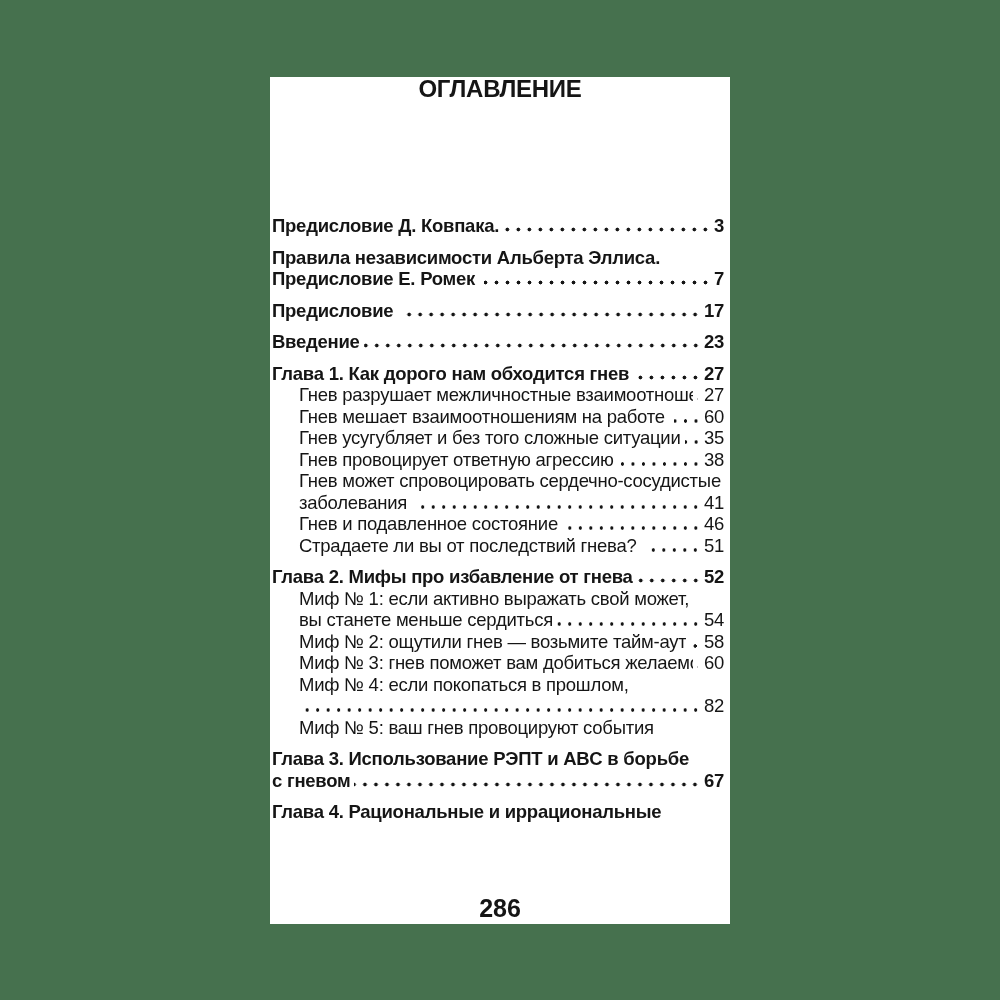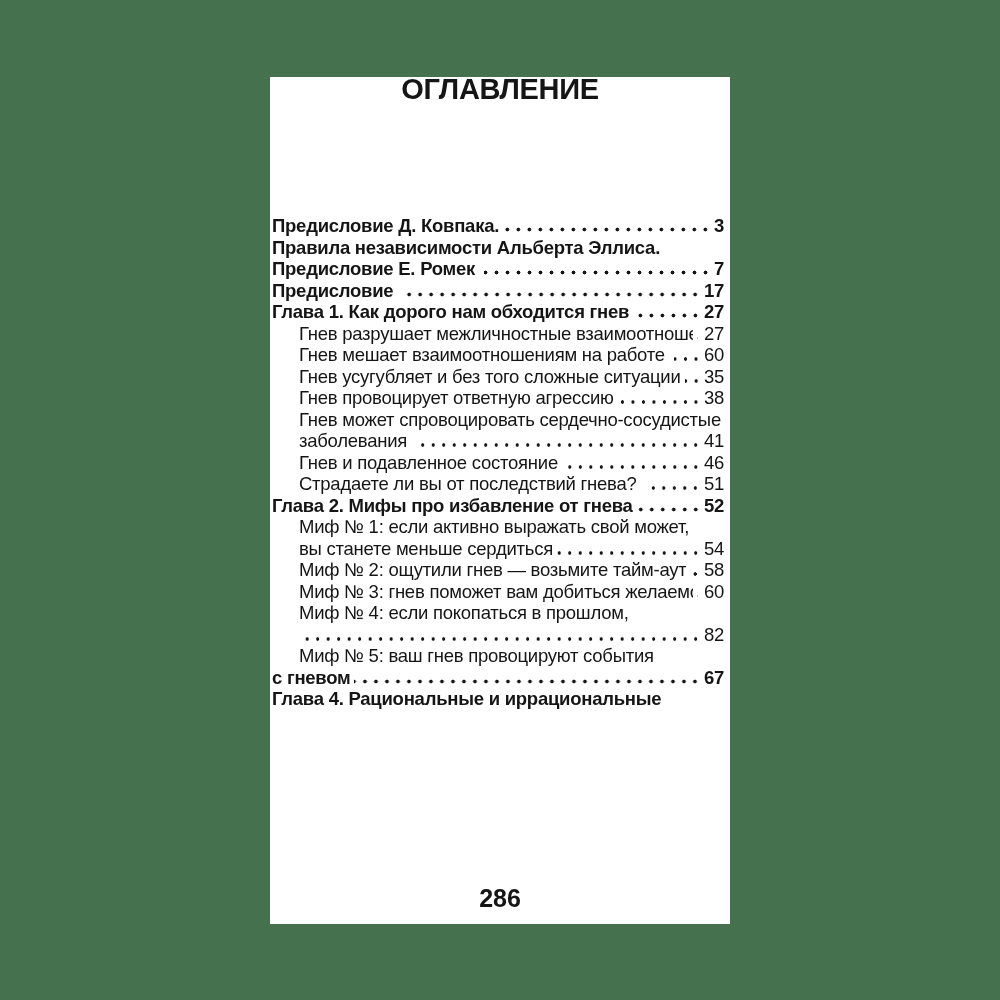--- a/index.html
+++ b/index.html
@@ -10,33 +10,33 @@
     position: relative;
   }
   .paper {
     position: absolute;
     left: 270px; top: 77px;
     width: 460px; height: 847px;
     background: var(--paper, #ffffff);
     color: var(--ink, #151515);
   }
   .title {
-    font-size: 29px;
+    font-size: 24px;
     line-height: 30px;
     font-weight: bold;
     text-align: center;
     letter-spacing: -0.3px;
     margin-top: -3px;
   }
   .toc {
     position: absolute;
     left: 2px; right: 6px; top: 138px;
   }
   .entry { font-size: 18.5px; line-height: 21.5px; letter-spacing: -0.25px; }
-  .entry.chapter { font-weight: bold; }
+  .entry.chapter { font-weight: bold; margin-top: 10px; }
   .entry.sub { margin-left: 27px; margin-top: 0; }
   .entry:first-child { margin-top: 0; }
   .row { display: flex; align-items: baseline; }
   .txt { flex: 0 1 auto; min-width: 0; white-space: pre; overflow: hidden; }
   .leader {
     flex: 1 1 0;
     min-width: 4px;
     height: 4px;
     margin: 0 3px -1px 4px;
     background-image: radial-gradient(circle at 50% 50%, var(--ink, #151515) 1.45px, transparent 1.95px);
@@ -50,21 +50,21 @@
     background-size: 11px 5px;
   }
   .pg { flex: 0 0 auto; }
   .footer {
     position: absolute;
     left: 0; right: 0; bottom: 0;
     text-align: center;
     font-size: 25px;
     line-height: 25px;
     font-weight: bold;
-    padding-bottom: 13px;
+    padding-bottom: 3px;
   }
 </style>
 </head>
 <body style="--bg: #46714E; --paper: #FFFFFF; --ink: #151515;">
 
 <div style="width:100%;height:100%;">
   <div class="paper">
     <h1 class="title">ОГЛАВЛЕНИЕ</h1>
     <div class="toc" id="toc-list">
         <div class="entry chapter">
@@ -86,20 +86,27 @@
         </div>
         <div class="entry chapter">
           <div class="row">
             <span class="txt">Предисловие </span>
             <span class="leader"></span>
             <span class="pg">17</span>
           </div>
         </div>
         <div class="entry chapter">
           <div class="row">
+            <span class="txt">Введение</span>
+            <span class="leader"></span>
+            <span class="pg">23</span>
+          </div>
+        </div>
+        <div class="entry chapter">
+          <div class="row">
             <span class="txt">Глава 1. Как дорого нам обходится гнев </span>
             <span class="leader"></span>
             <span class="pg">27</span>
           </div>
         </div>
         <div class="entry sub">
           <div class="row">
             <span class="txt">Гнев разрушает межличностные взаимоотношения</span>
             <span class="leader"></span>
             <span class="pg">27</span>
@@ -189,20 +196,23 @@
             <span class="leader"></span>
             <span class="pg">82</span>
           </div>
         </div>
         <div class="entry sub">
           <div class="row">
             <span class="txt">Миф № 5: ваш гнев провоцируют события</span>
           </div>
         </div>
         <div class="entry chapter">
+          <div class="row">
+            <span class="txt">Глава 3. Использование РЭПТ и ABC в борьбе</span>
+          </div>
           <div class="row">
             <span class="txt">с гневом</span>
             <span class="leader"></span>
             <span class="pg">67</span>
           </div>
         </div>
         <div class="entry chapter">
           <div class="row">
             <span class="txt">Глава 4. Рациональные и иррациональные</span>
           </div>

